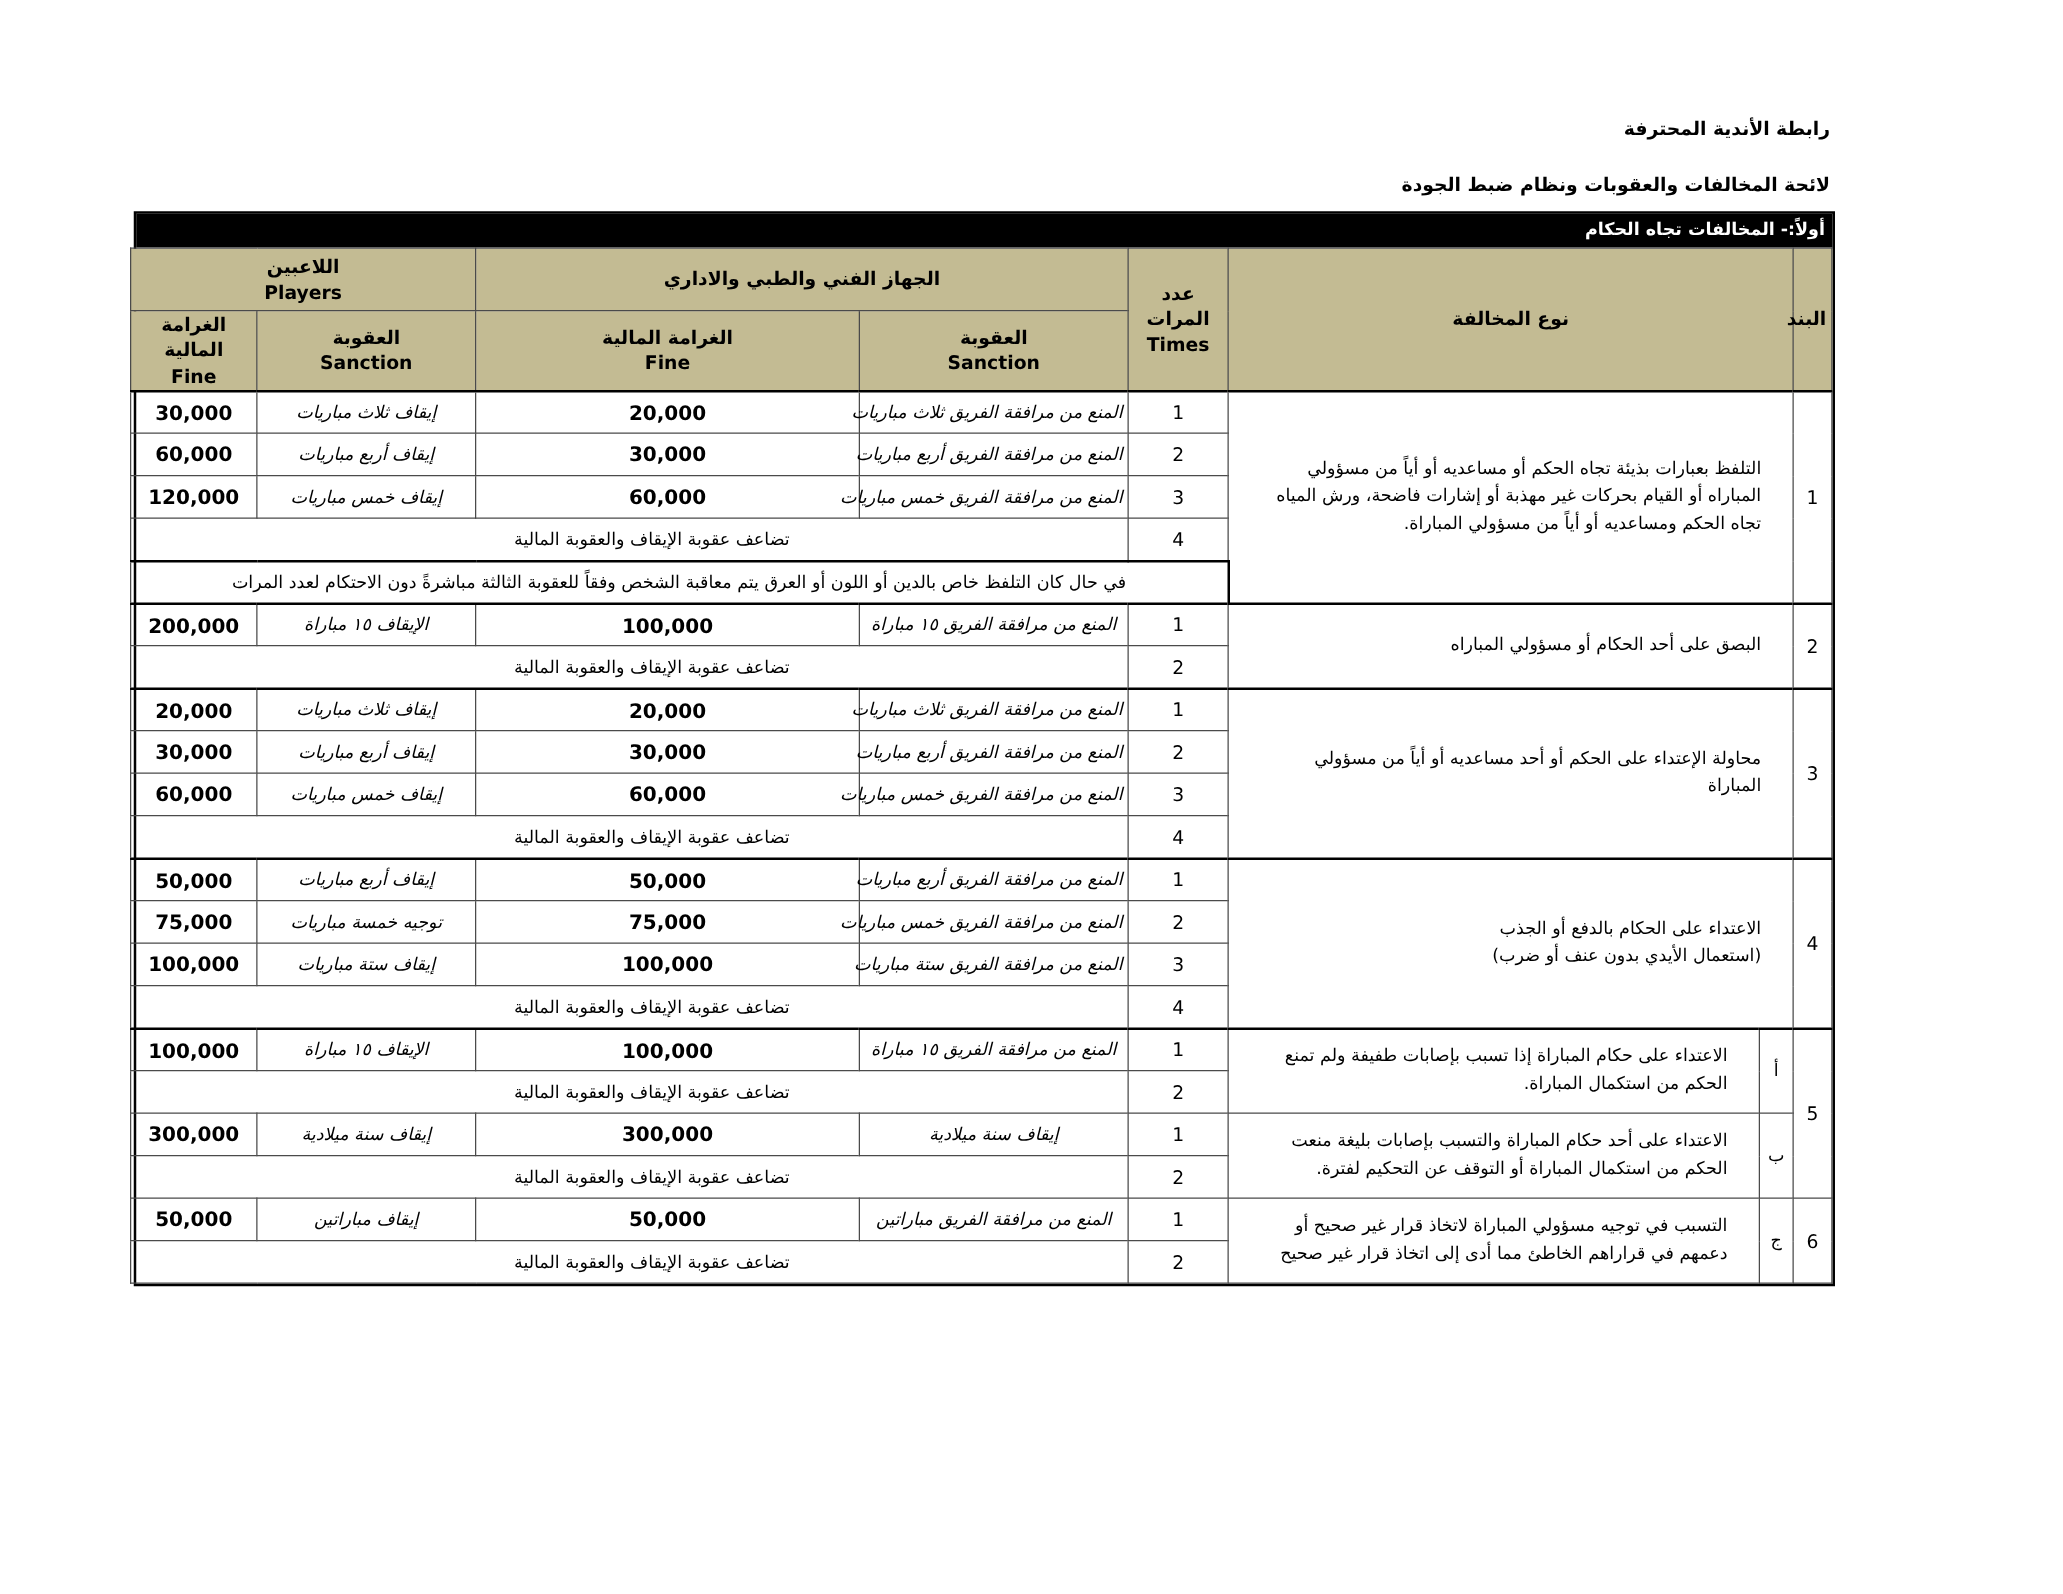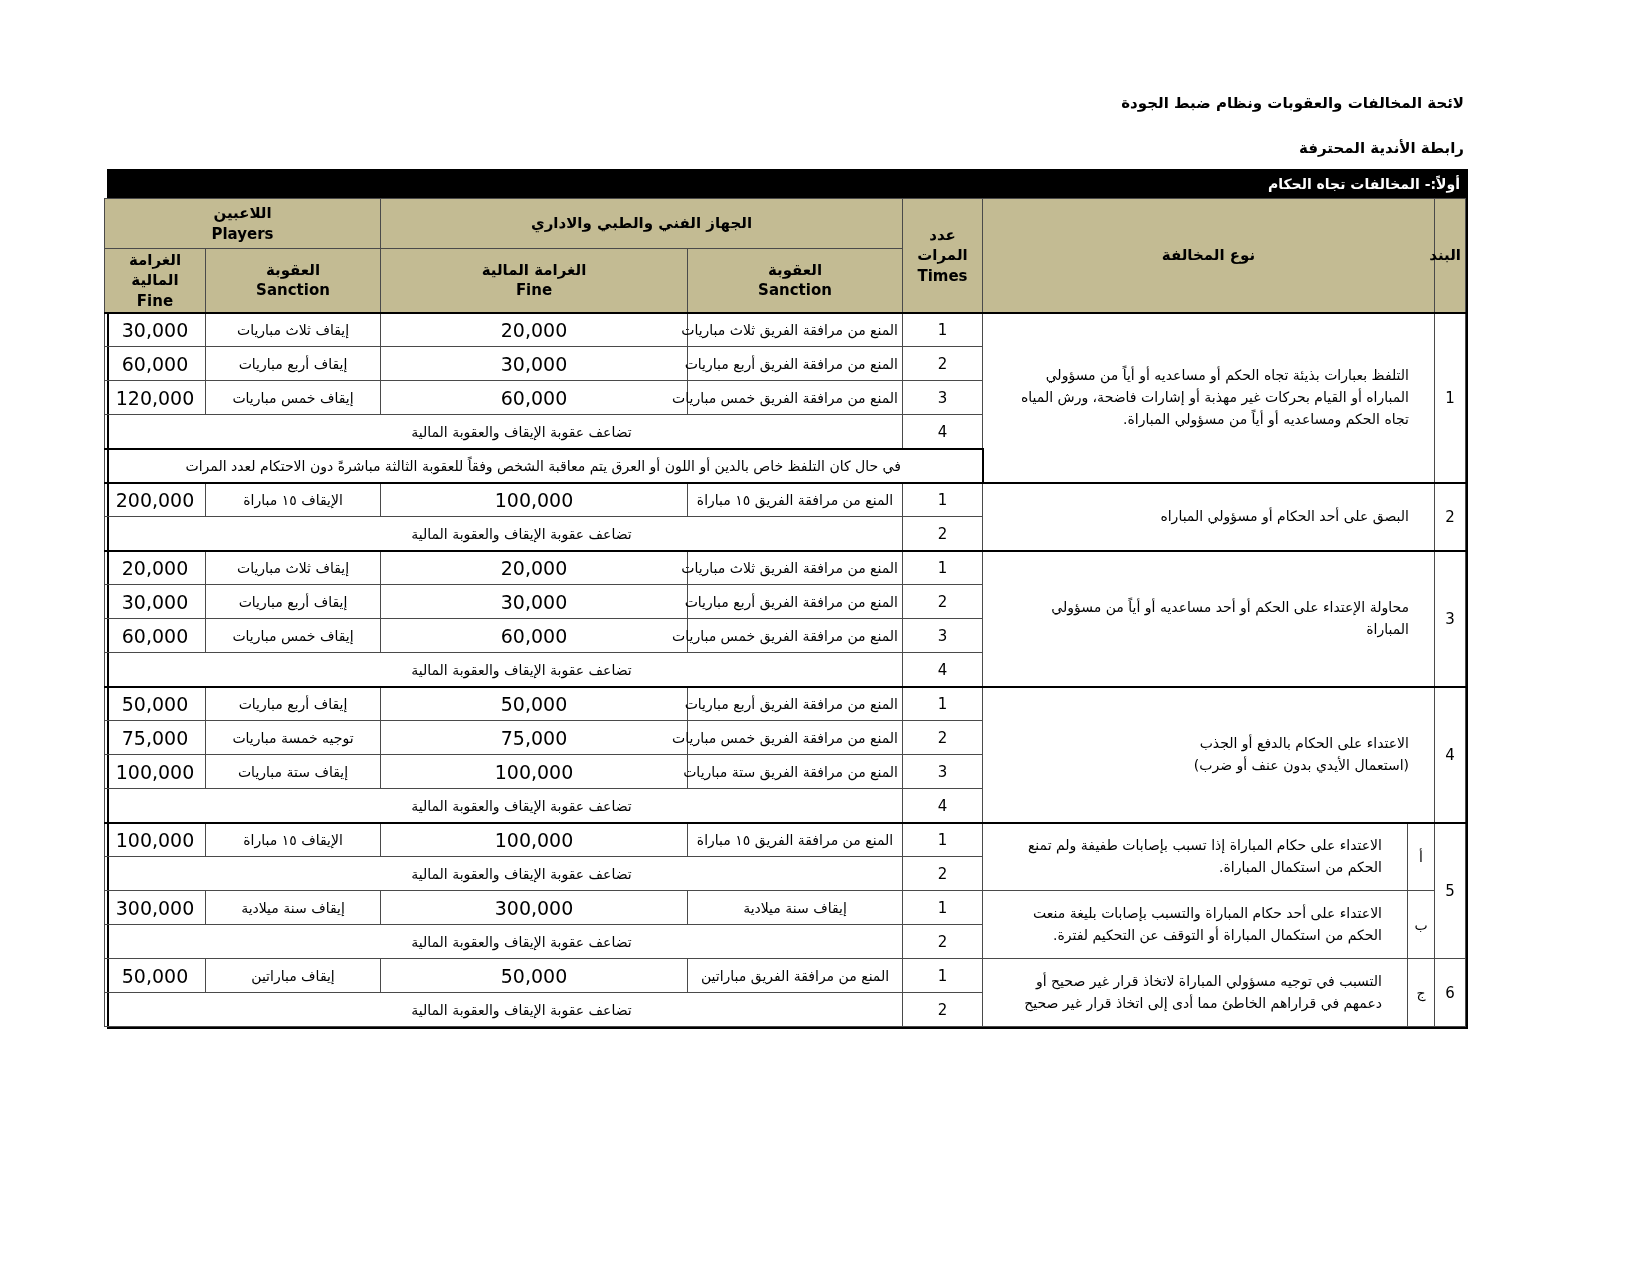--- a/index.html
+++ b/index.html
@@ -23,35 +23,35 @@
   td{
     border:1px solid #4a4a4a;padding:1px 4px;vertical-align:middle;
     font-size:14px;text-align:center;box-sizing:border-box;
   }
   tr.hrowA{height:50px;}
   tr.hrowB{height:48px;}
   tr.drow{height:34px;}
   .hdr{background:#c3bb93;font-weight:bold;font-size:15px;line-height:1.35;}
   .viol{text-align:right;padding:2px 25px;line-height:1.55;white-space:pre-line;}
   .viol.center{}
-  .num{font-size:19px;white-space:nowrap;}
-  .sanc{white-space:nowrap;}
+  .num{font-size:16px;white-space:nowrap;font-weight:bold;}
+  .sanc{white-space:nowrap;font-style:italic;}
   .times{font-size:15px;}
   .band{font-size:15px;}
   .letter{font-size:14px;}
   .doubling{font-size:14px;padding-left:40px;}
   .note-cell{border-top:2.5px solid #000;border-right:2.5px solid #000;font-size:14px;margin-left:44px;}
   tr.block-start td{border-top:2.5px solid #000;}
 </style>
 </head>
 <body>
 
 <div class="titles">
+  <div class="title-line">رابطة الأندية المحترفة</div>
   <div class="title-line">لائحة المخالفات والعقوبات ونظام ضبط الجودة</div>
-  <div class="title-line">رابطة الأندية المحترفة</div>
 </div>
 
 <div class="table-wrap">
   <div class="bar">أولاً:- المخالفات تجاه الحكام</div>
   <table>
     <colgroup>
       <col style="width:31px">
         <col style="width:27px">
         <col style="width:425px">
         <col style="width:80px">

